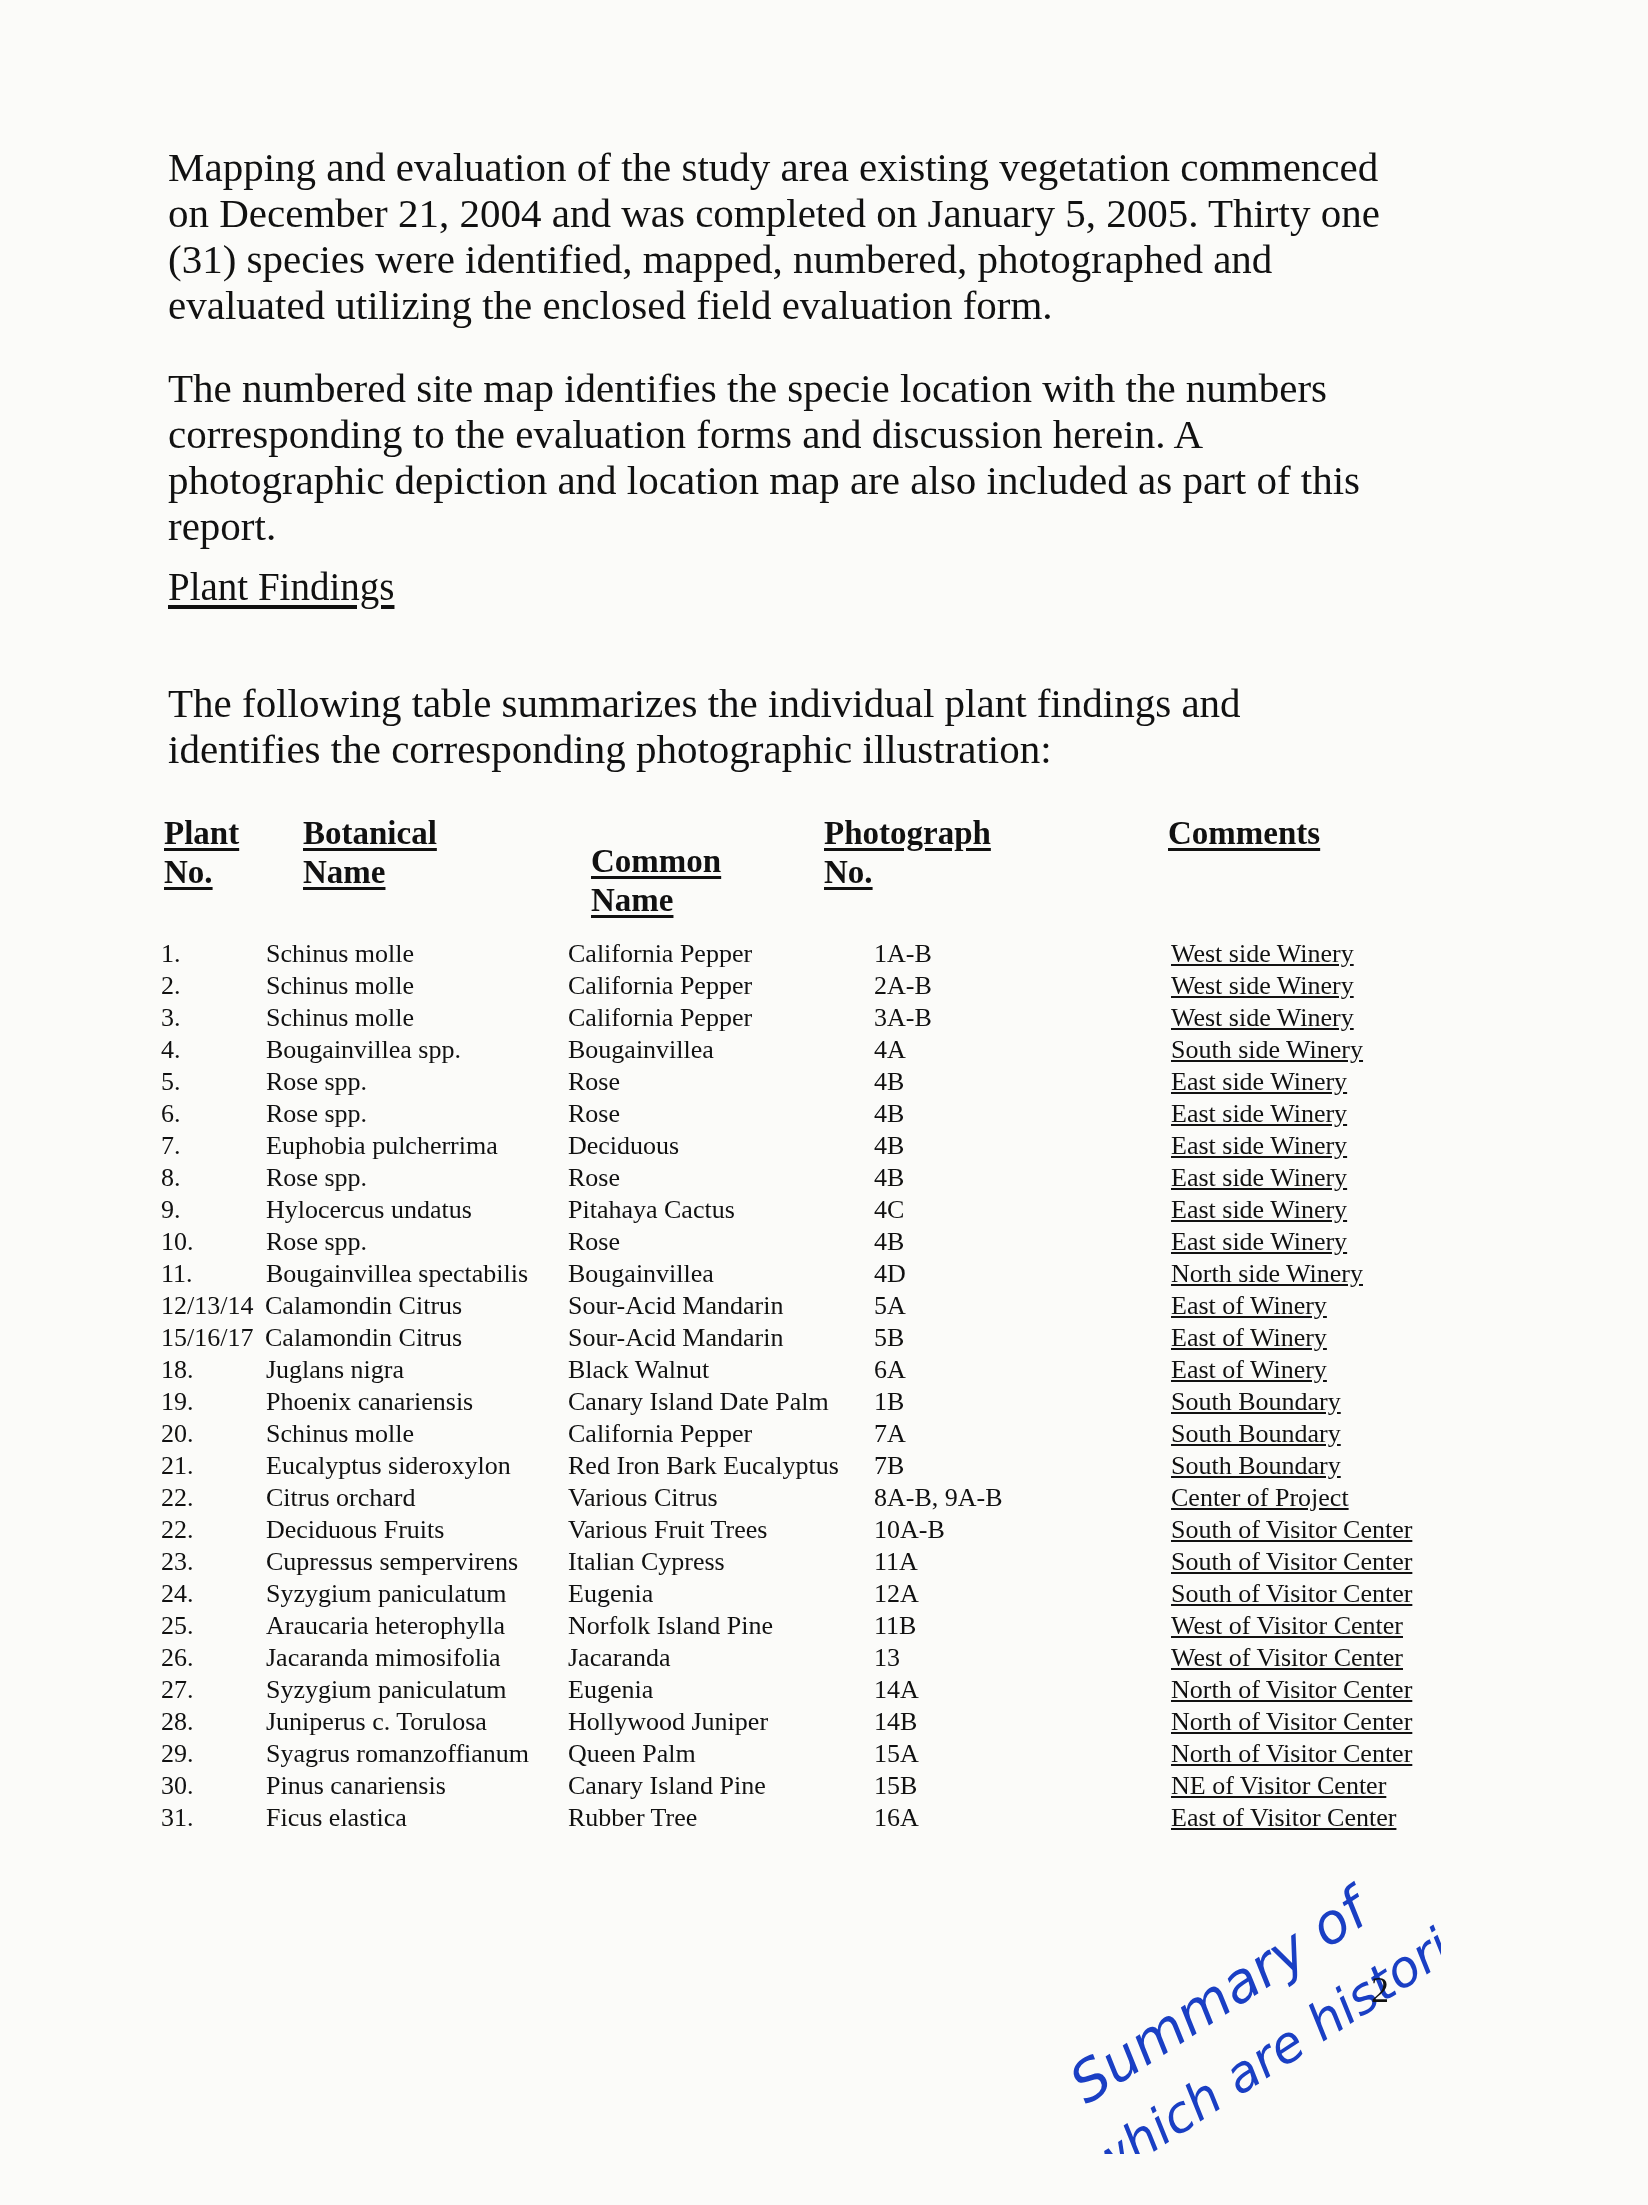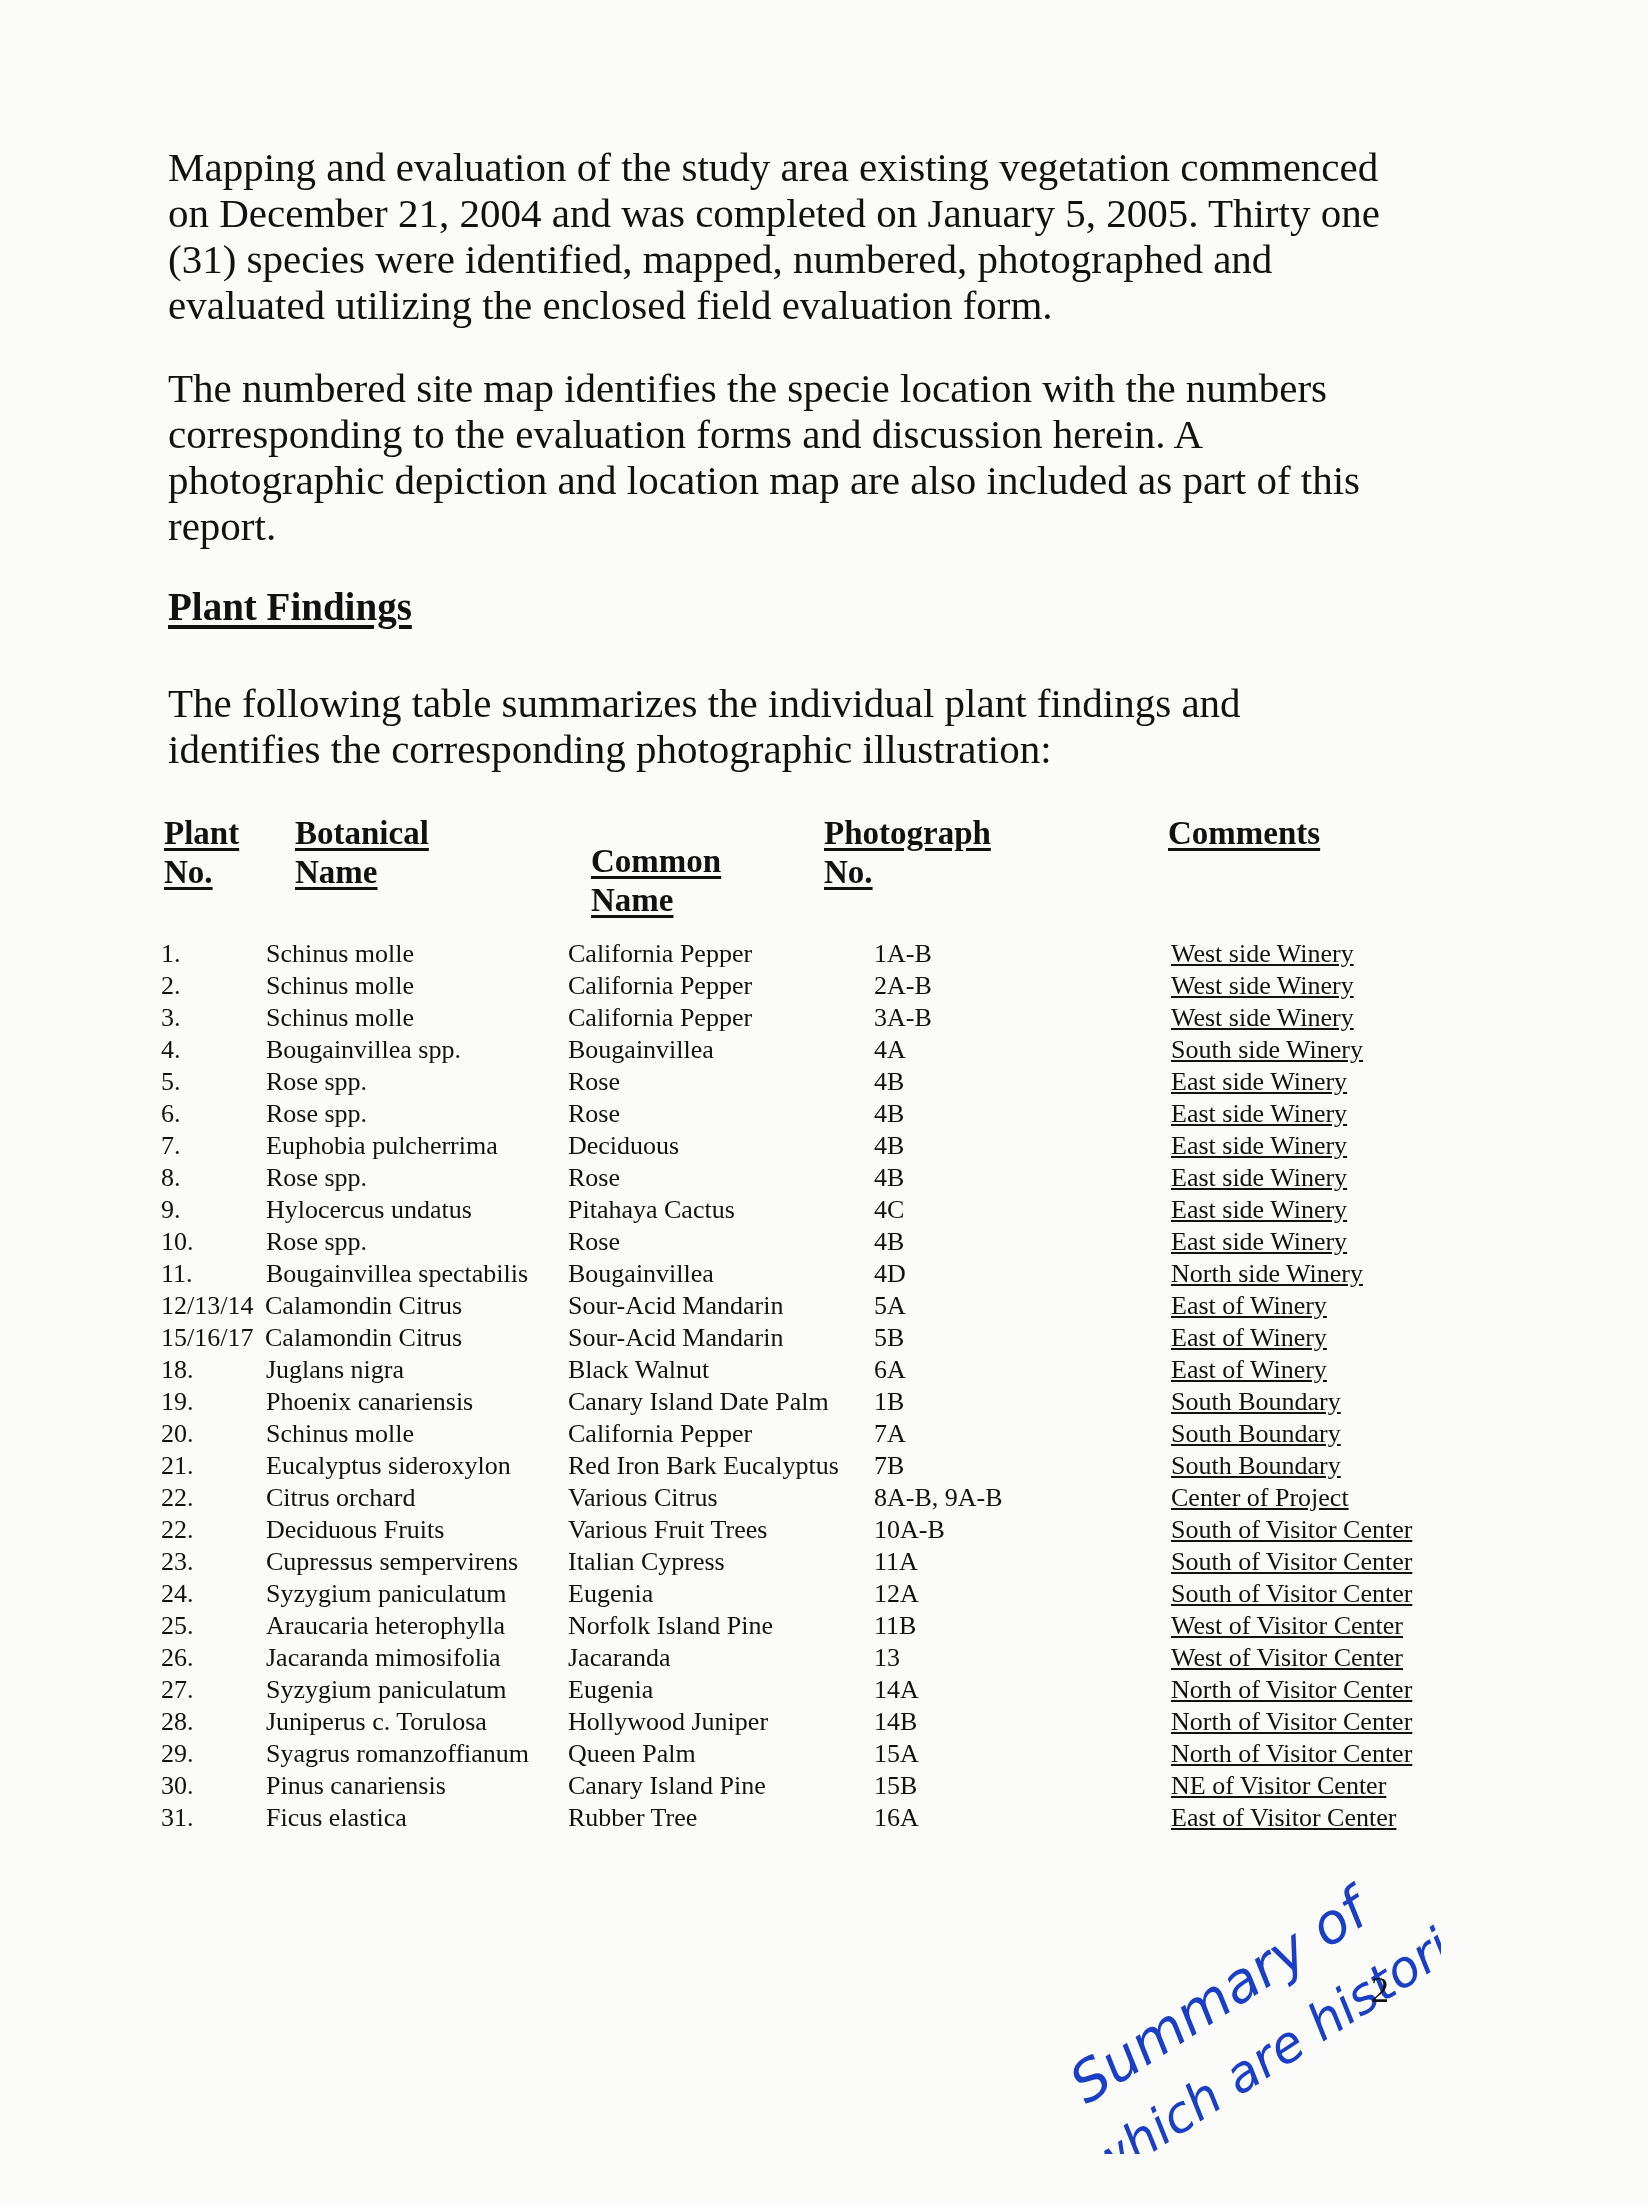--- a/index.html
+++ b/index.html
@@ -15,34 +15,34 @@
     position: absolute;
     left: 168px;
     width: 1223px;
     font-size: 41px;
     line-height: 46px;
     margin: 0;
   }
   #p1 { top: 144px; }
   #p2 { top: 365px; }
   #heading {
-    position: absolute; left: 168px; top: 584px;
-    font-size: 39px; font-weight: bold; text-decoration: underline;
+    position: absolute; left: 168px; top: 564px;
+    font-size: 39px; font-weight: normal; text-decoration: underline;
     text-decoration-thickness: 3.5px; text-underline-offset: 5px;
     margin: 0;
   }
   #p3 { top: 680px; font-family: Liberation Serif, serif; }
 
   .thead {
     position: absolute; top: 814px;
     font-size: 33px; font-weight: bold; line-height: 39px;
   }
   .thead span { display: block; text-decoration: underline; text-decoration-thickness: 3px; text-underline-offset: 4px; }
   #h-no { left: 164px; width: 86px; }
-  #h-bot { left: 295px; width: 152px; }
+  #h-bot { left: 303px; width: 152px; }
   #h-com { left: 591px; width: 142px; margin-top: 28px; }
   #h-photo { left: 824px; width: 187px; }
   #h-cmt { left: 1168px; width: 172px; }
 
   #table-body {
     position: absolute; left: 161px; top: 938px;
     font-size: 26px; line-height: 32px;
   }
   .row { position: relative; height: 32px; white-space: nowrap; }
   .row > span { position: absolute; top: 0; }

